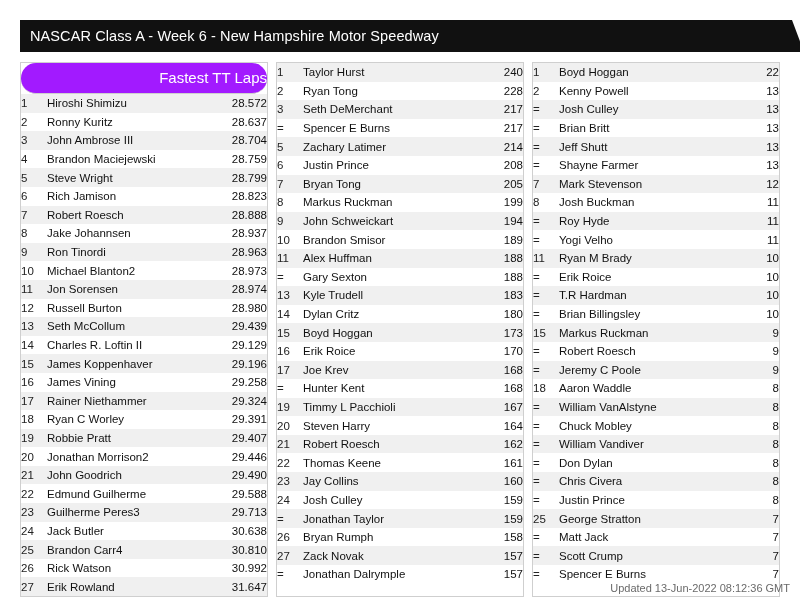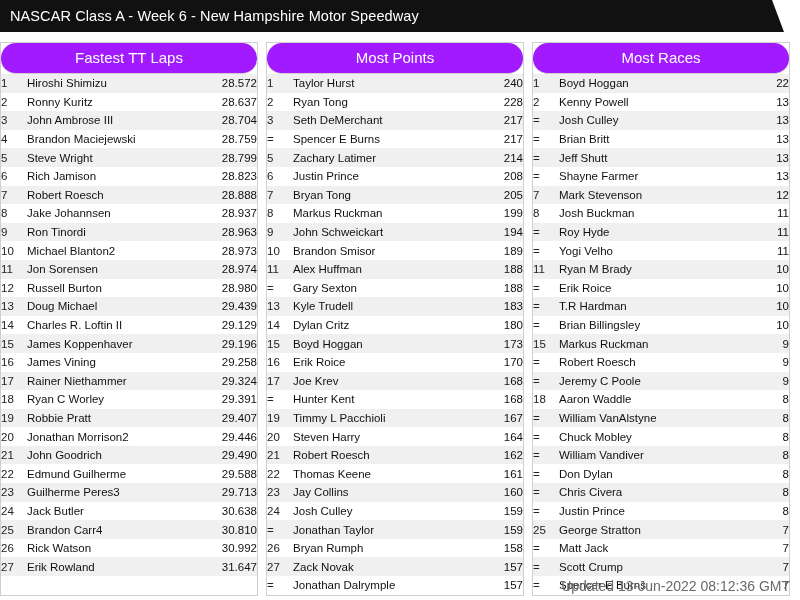--- a/index.html
+++ b/index.html
@@ -14,21 +14,21 @@
     font-size: 12px;
     color: #111111;
     position: relative;
     overflow: hidden;
   }
   .page {
     width: 800px;
     height: 600px;
     position: relative;
     box-sizing: border-box;
-    padding: 0;
+    padding: 20px;
   }
   
   .title-bar {
     position: relative;
     height: 32px;
     background: #111111;
     color: #ffffff;
     display: flex;
     align-items: center;
     padding-left: 10px;
@@ -49,21 +49,21 @@
   }
   .panel {
     width: 258px;
     border: 1px solid #cfcfcf;
     box-sizing: border-box;
     background: #ffffff;
   }
   .panel-header {
     background: #a21aff;
     color: #ffffff;
-    text-align: center;
+    text-align: right;
     font-size: 15px;
     padding: 6px 0 7px 0;
     border-bottom: 1px solid #cfcfcf;
     border-radius: 15px;
   }
   table.board {
     width: 100%;
     border-collapse: collapse;
     font-size: 11.5px;
   }
@@ -89,21 +89,21 @@
     white-space: nowrap;
   }
   tr.alt td {
     background: #f0f0f0;
   }
   
   .footer {
     position: absolute;
     right: 10px;
     bottom: 6px;
-    font-size: 14px;
+    font-size: 11px;
     color: #6a6a6a;
   }
 </style>
 </head>
 <body>
 
 <div class="page">
 
   <div class="title-bar">
     <span class="title-text">NASCAR Class A - Week 6 - New Hampshire Motor Speedway</span>
@@ -170,21 +170,21 @@
               <td class="name">Jon Sorensen</td>
               <td class="val">28.974</td>
             </tr>
             <tr>
               <td class="rank">12</td>
               <td class="name">Russell Burton</td>
               <td class="val">28.980</td>
             </tr>
             <tr class="alt">
               <td class="rank">13</td>
-              <td class="name">Doug Michael</td>
+              <td class="name">Seth McCollum</td>
               <td class="val">29.439</td>
             </tr>
             <tr>
               <td class="rank">14</td>
               <td class="name">Charles R. Loftin II</td>
               <td class="val">29.129</td>
             </tr>
             <tr class="alt">
               <td class="rank">15</td>
               <td class="name">James Koppenhaver</td>
@@ -248,21 +248,20 @@
             <tr class="alt">
               <td class="rank">27</td>
               <td class="name">Erik Rowland</td>
               <td class="val">31.647</td>
             </tr>
           </tbody>
       </table>
     </div>
 
     <div class="panel">
-      <div class="panel-header">Most Points</div>
       <table class="board">
         <tbody>
             <tr class="alt">
               <td class="rank">1</td>
               <td class="name">Taylor Hurst</td>
               <td class="val">240</td>
             </tr>
             <tr>
               <td class="rank">2</td>
               <td class="name">Ryan Tong</td>
@@ -396,21 +395,20 @@
             <tr>
               <td class="rank">=</td>
               <td class="name">Jonathan Dalrymple</td>
               <td class="val">157</td>
             </tr>
           </tbody>
       </table>
     </div>
 
     <div class="panel">
-      <div class="panel-header">Most Races</div>
       <table class="board">
         <tbody>
             <tr class="alt">
               <td class="rank">1</td>
               <td class="name">Boyd Hoggan</td>
               <td class="val">22</td>
             </tr>
             <tr>
               <td class="rank">2</td>
               <td class="name">Kenny Powell</td>

